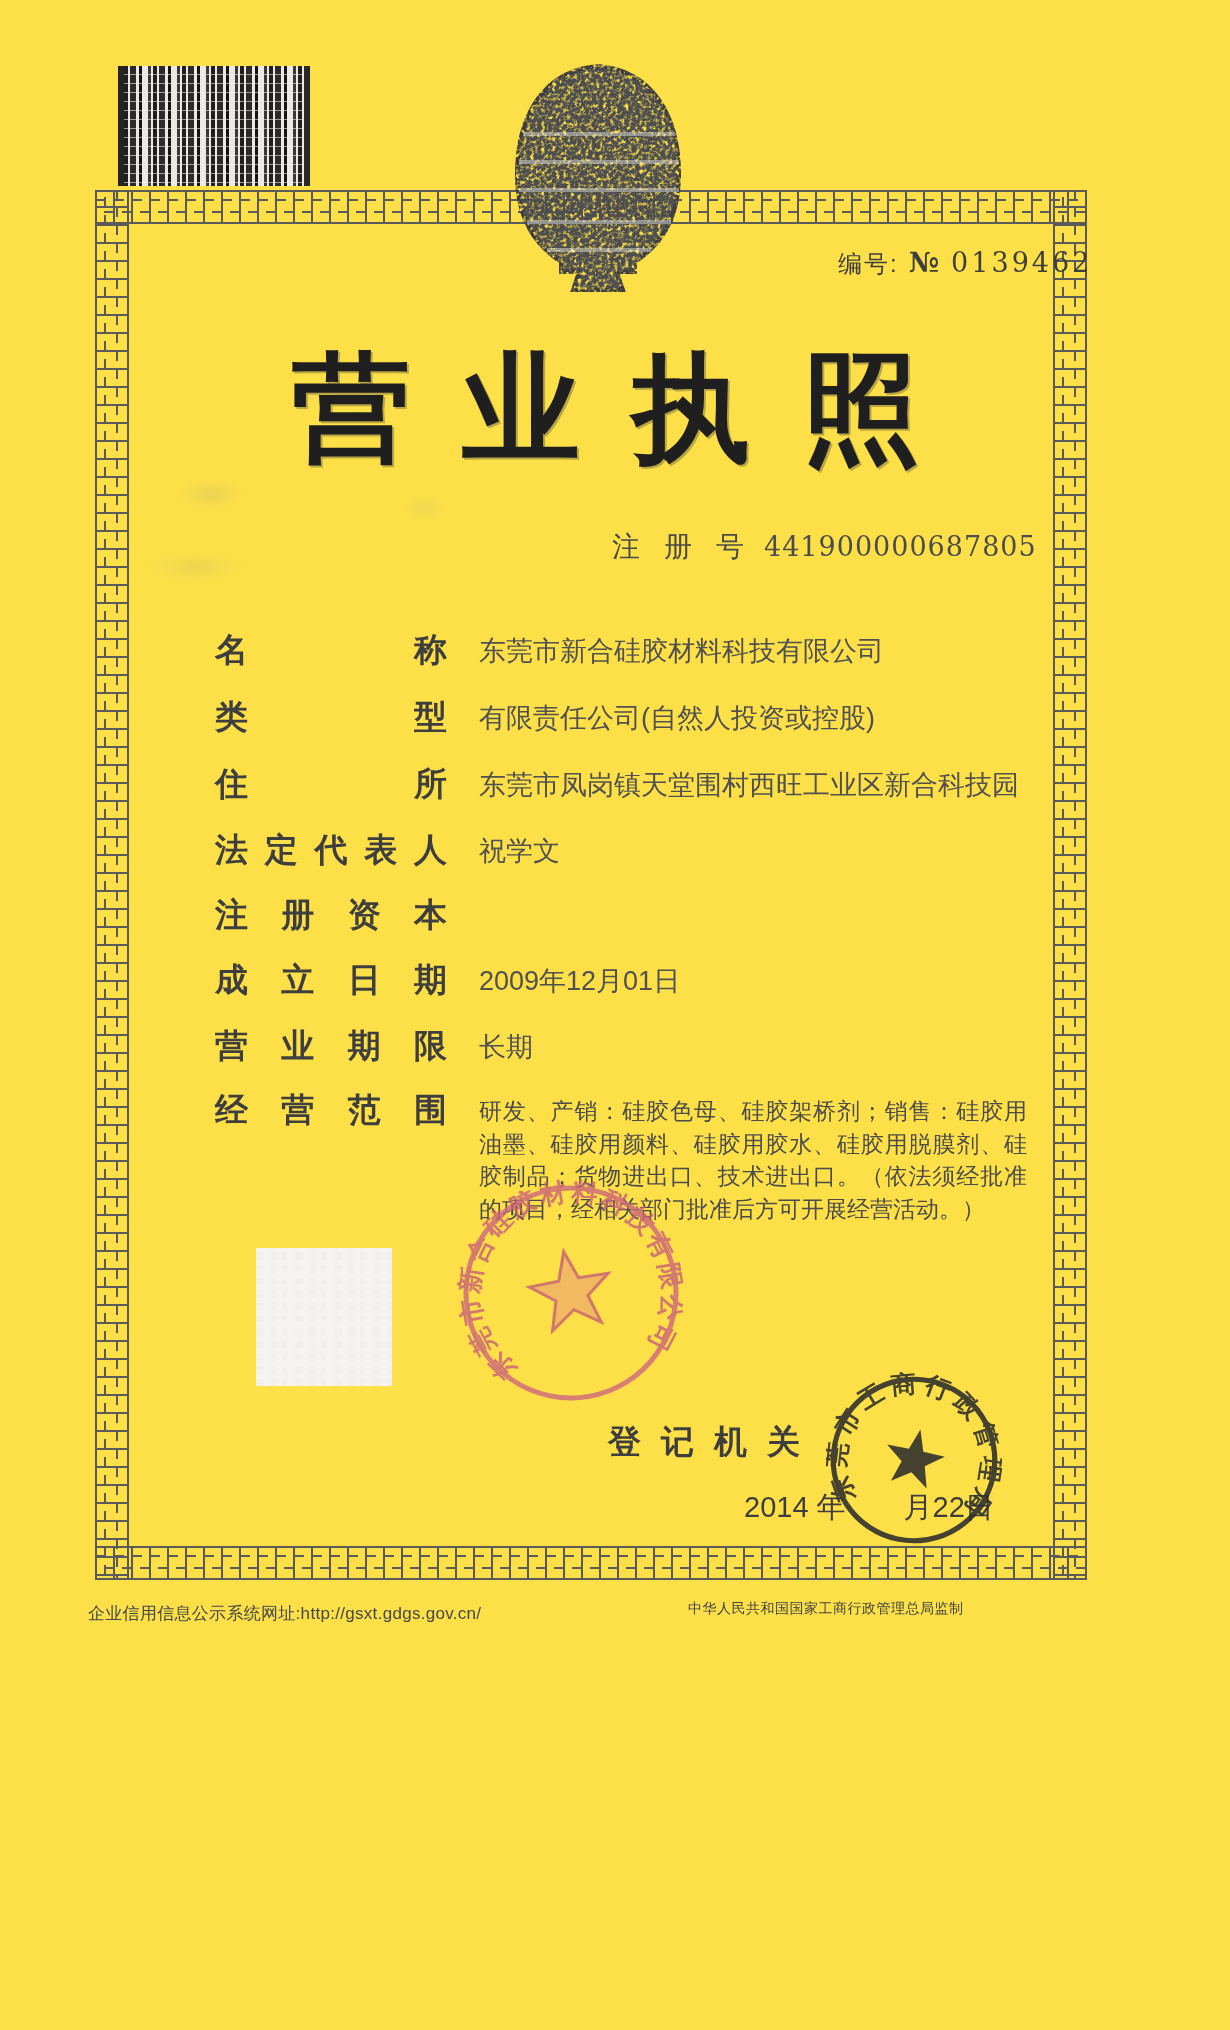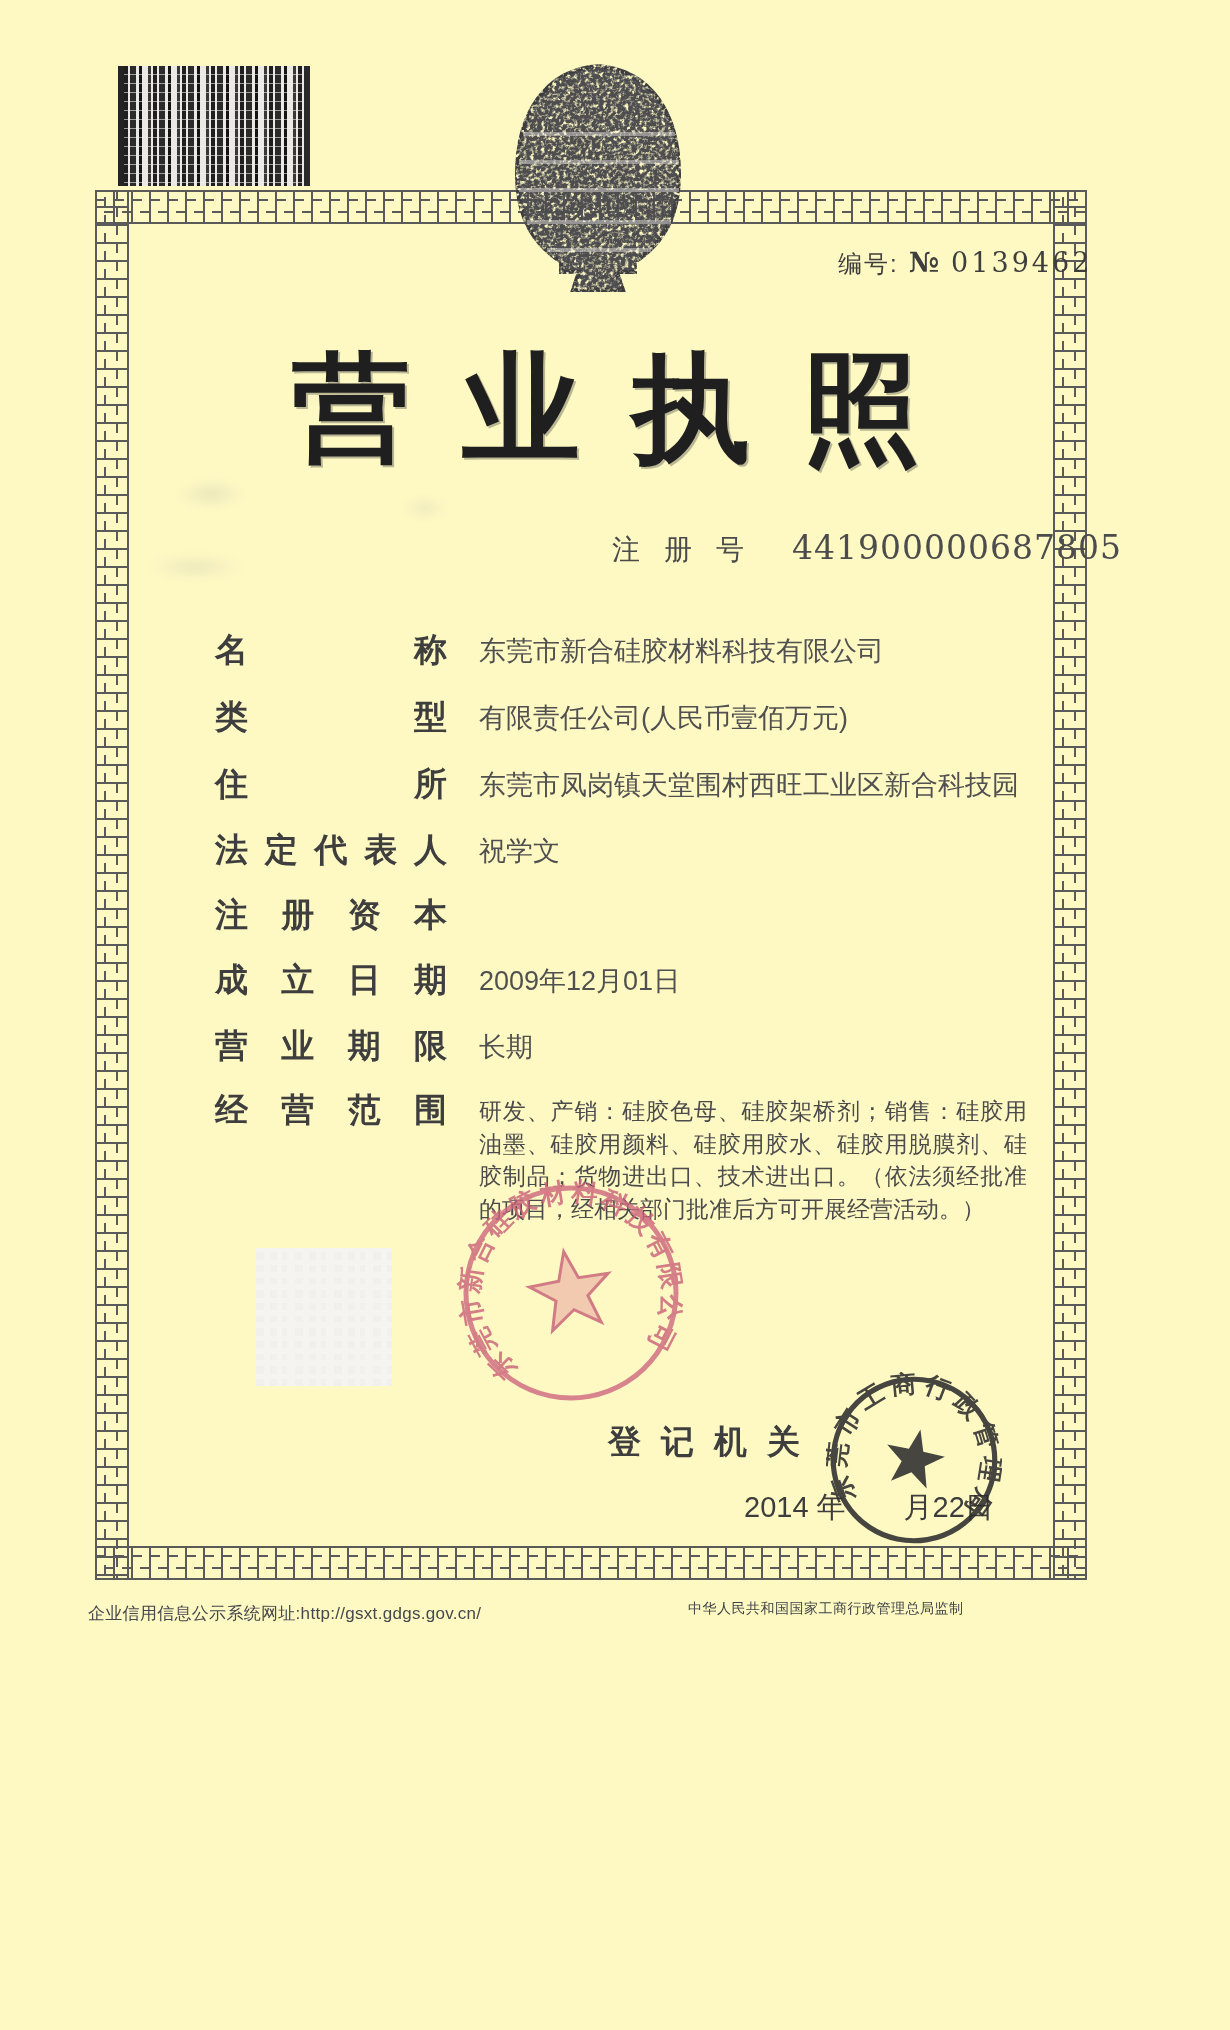--- a/index.html
+++ b/index.html
@@ -1,18 +1,18 @@
 <!DOCTYPE html>
 <html><head>
 <meta charset="utf-8">
 <style>
   html,body{margin:0;padding:0;background:#e9e8e5;}
   .page{
     position:relative;width:1230px;height:2030px;margin:0 auto;
-    background:#fef9c3;overflow:hidden;
+    background:#fde047;overflow:hidden;
     font-family:"Liberation Sans",sans-serif;color:#3a3a3a;
   }
   
   .frame{position:absolute;left:95px;top:190px;width:992px;height:1390px;}
   .strip{position:absolute;}
   .strip.h{
     left:0;right:0;height:30px;border-top:2px solid #5a5a5a;border-bottom:2px solid #5a5a5a;
     background-image:
       repeating-linear-gradient(90deg,#5a5a5a 0 2px,transparent 2px 18px),
       repeating-linear-gradient(90deg,#5a5a5a 0 11px,transparent 11px 18px),
@@ -51,21 +51,21 @@
   .serial .no-digits{font-family:"DejaVu Serif",serif;font-size:27px;letter-spacing:3px;}
 
   .doc-title{
     position:absolute;left:292px;top:330px;width:628px;height:160px;
     display:flex;justify-content:space-between;align-items:center;
     font-size:118px;font-weight:bold;color:#1f1f1f;
     text-shadow:2px 2px 0 rgba(60,60,60,.35);
   }
   .regno-row{position:absolute;left:612px;top:528px;display:flex;align-items:baseline;}
   .regno-label{display:flex;justify-content:space-between;width:132px;font-size:28px;color:#4a4a4a;}
-  .regno-value{margin-left:48px;font-family:"DejaVu Serif",serif;font-size:33px;color:#4c4c4c;letter-spacing:1px;}
+  .regno-value{margin-left:20px;font-family:"DejaVu Serif",serif;font-size:27px;color:#4c4c4c;letter-spacing:1px;}
 
   .field-row{position:absolute;left:215px;display:flex;align-items:flex-start;}
   .field-label{
     width:232px;display:flex;justify-content:space-between;flex-shrink:0;
     font-size:33px;font-weight:bold;color:#3e3e3e;
   }
   .field-value{margin-left:32px;width:548px;font-size:27px;color:#505050;padding-top:5px;}
   .field-value.small{font-size:23px;line-height:1.42;padding-top:7px;text-align:justify;color:#4b4b4b;}
 
   .qr{
@@ -163,21 +163,21 @@
         <span>名</span>
         <span>称</span>
       </span>
     <span class="field-value">东莞市新合硅胶材料科技有限公司</span>
   </div>
   <div class="field-row" style="top:695px">
     <span class="field-label">
         <span>类</span>
         <span>型</span>
       </span>
-    <span class="field-value">有限责任公司(人民币壹佰万元)</span>
+    <span class="field-value">有限责任公司(自然人投资或控股)</span>
   </div>
   <div class="field-row" style="top:762px">
     <span class="field-label">
         <span>住</span>
         <span>所</span>
       </span>
     <span class="field-value">东莞市凤岗镇天堂围村西旺工业区新合科技园</span>
   </div>
   <div class="field-row" style="top:828px">
     <span class="field-label">

